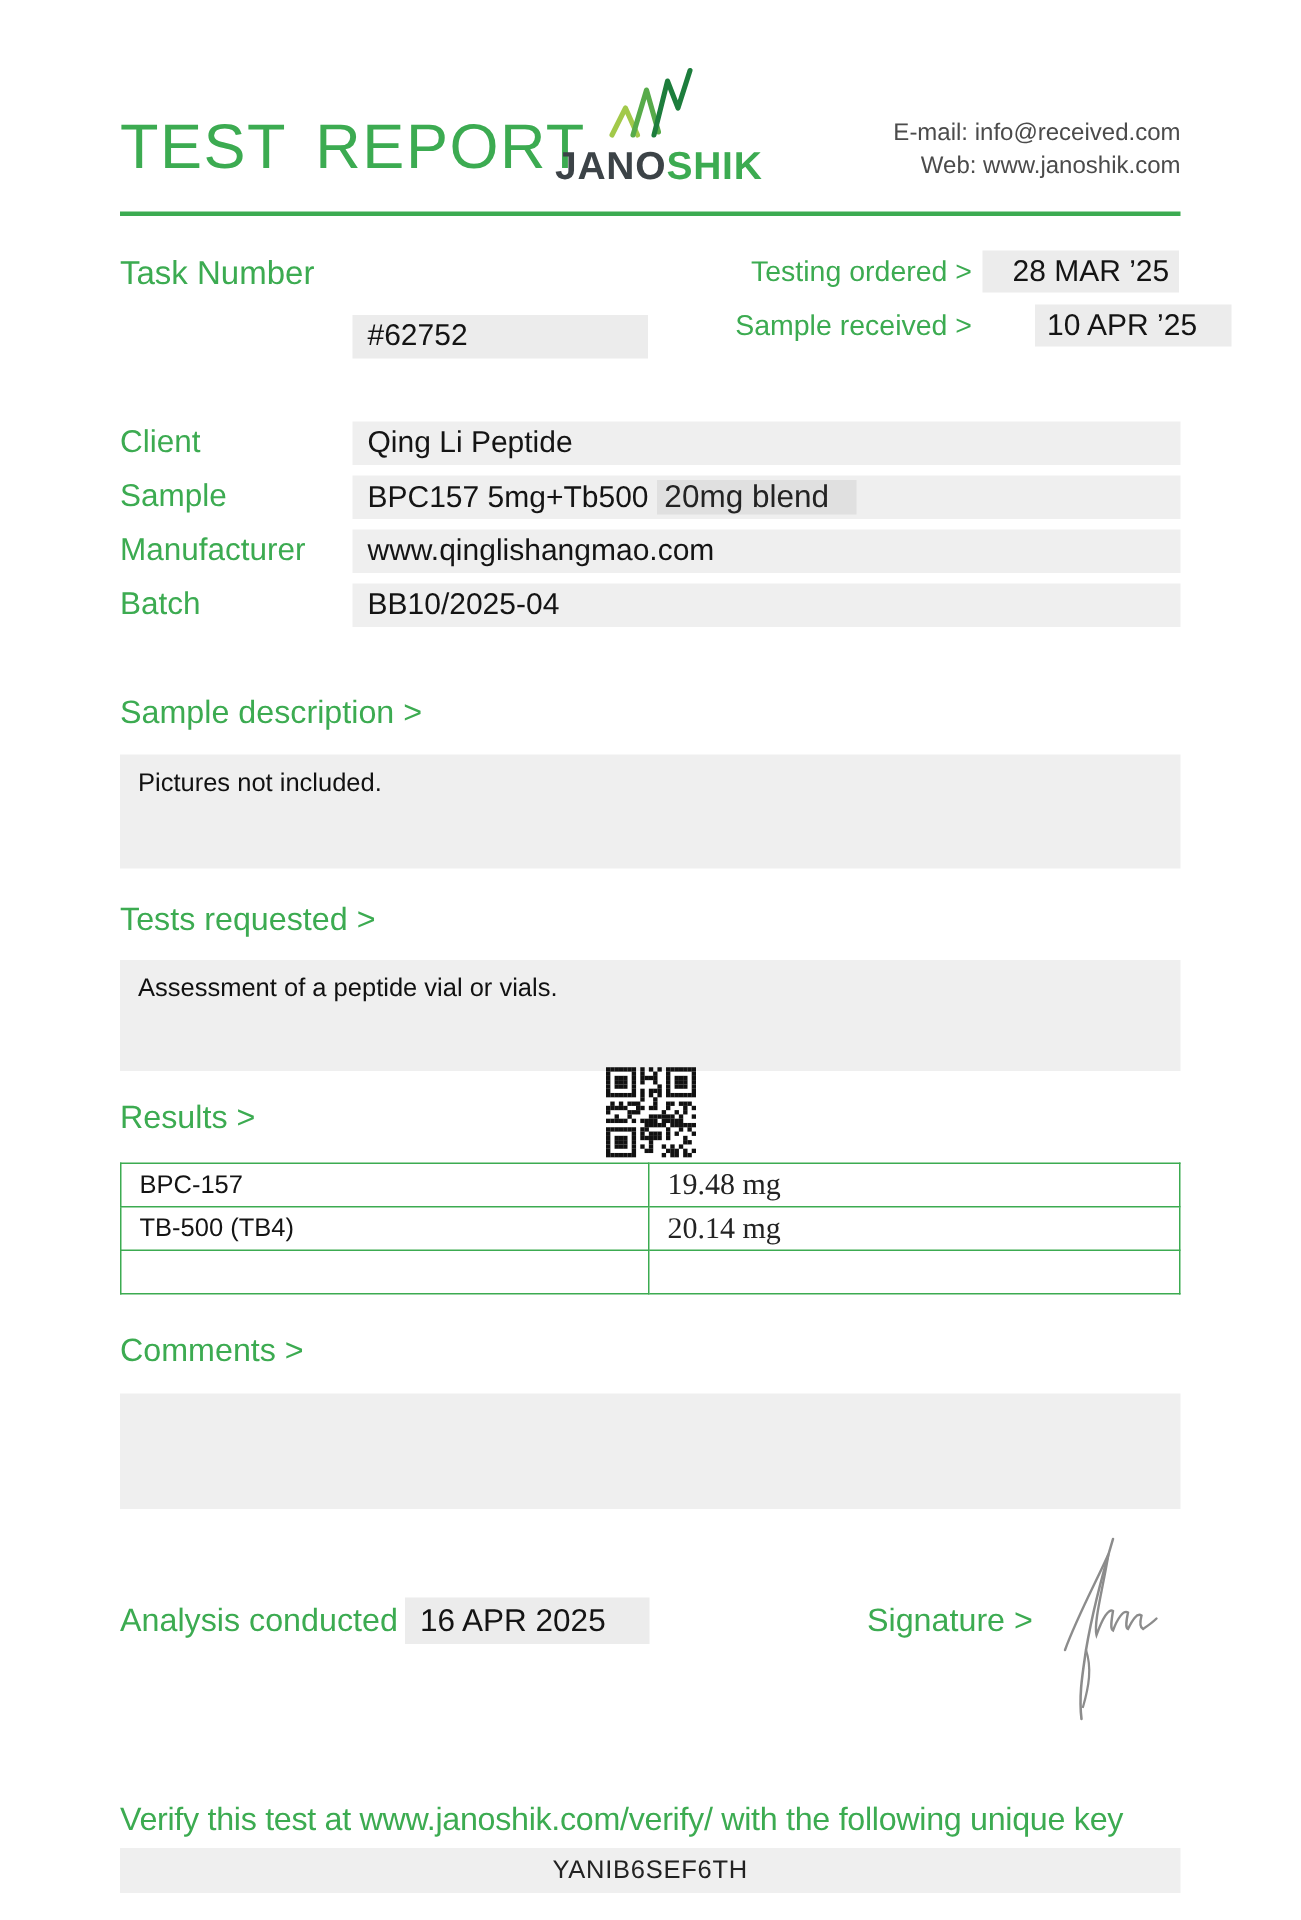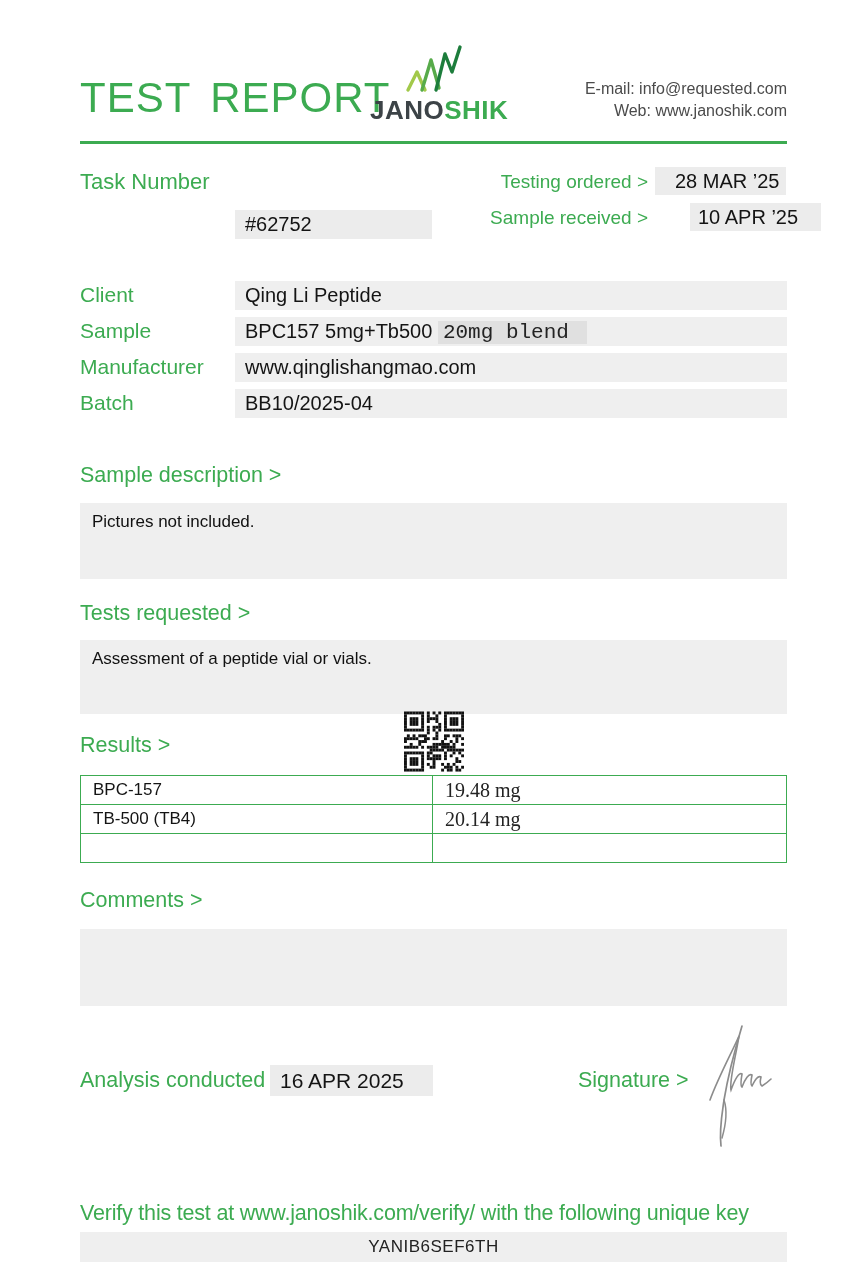--- a/index.html
+++ b/index.html
@@ -31,21 +31,21 @@
   .task-label{left:80px;top:169px;font-size:22px;}
   .task-value{position:absolute;left:235px;top:166px;width:197px;height:29px;background:var(--field-sm);font-size:20px;line-height:29px;padding-left:10px;color:var(--ink);margin-top:44px;}
   .ordered-label{left:440px;top:171px;width:208px;text-align:right;font-size:19px;}
   .ordered-value{position:absolute;left:655px;top:167px;width:131px;height:28px;background:var(--field-sm);font-size:20px;line-height:28px;padding-left:20px;color:var(--ink);white-space:nowrap;}
   .received-label{left:440px;top:207px;width:208px;text-align:right;font-size:19px;}
   .received-value{position:absolute;left:655px;top:203px;width:131px;height:28px;background:var(--field-sm);font-size:20px;line-height:28px;padding-left:8px;color:var(--ink);white-space:nowrap;margin-left:35px;}
 
   
   .info-label{left:80px;font-size:21px;}
   .info-value{position:absolute;left:235px;width:552px;height:29px;background:var(--field);font-size:20px;line-height:29px;padding-left:10px;color:var(--ink);white-space:nowrap;}
-  .serif-appendix{font-family:Liberation Mono, monospace;font-size:21px;color:#232323;background:var(--patch);padding:0 18px 0 5px;}
+  .serif-appendix{font-family:Liberation Sans, sans-serif;font-size:21px;color:#232323;background:var(--patch);padding:0 18px 0 5px;}
 
   
   .textbox{position:absolute;left:80px;width:707px;background:var(--field);font-size:17px;color:#111;padding:9px 12px;}
 
   
   .qr{position:absolute;left:404px;top:711px;width:60px;height:61px;}
   .qr svg{width:100%;height:100%;fill:#111;}
 
   
   .results-table{position:absolute;left:80px;top:775px;width:707px;border-collapse:collapse;}
@@ -71,21 +71,21 @@
   <div class="logo">
     <svg class="logo-icon" width="72" height="50" viewBox="0 0 72 50" fill="none">
       <path d="M10 46 L19 28 L27 46" stroke="#a2c94a" stroke-width="3.4" stroke-linejoin="round" stroke-linecap="round"></path>
       <path d="M24 46 L33 16 L41 44" stroke="#57ab4a" stroke-width="3.4" stroke-linejoin="round" stroke-linecap="round"></path>
       <path d="M38 46 L47 10 L54 28 L62 3" stroke="#1d7d3c" stroke-width="3.4" stroke-linejoin="round" stroke-linecap="round"></path>
     </svg>
     <div class="logo-text"><span class="logo-dark">JANO</span><span class="logo-green">SHIK</span></div>
   </div>
 
   <div class="contact">
-    <div>E-mail: info@requested.com</div>
+    <div>E-mail: info@received.com</div>
     <div>Web: www.janoshik.com</div>
   </div>
 
   <div class="rule"></div>
 
   <div class="glabel task-label">Task Number</div>
   <div class="task-value">#62752</div>
 
   <div class="glabel ordered-label">Testing ordered  &gt;</div>
   <div class="ordered-value">28 MAR ’25</div>

